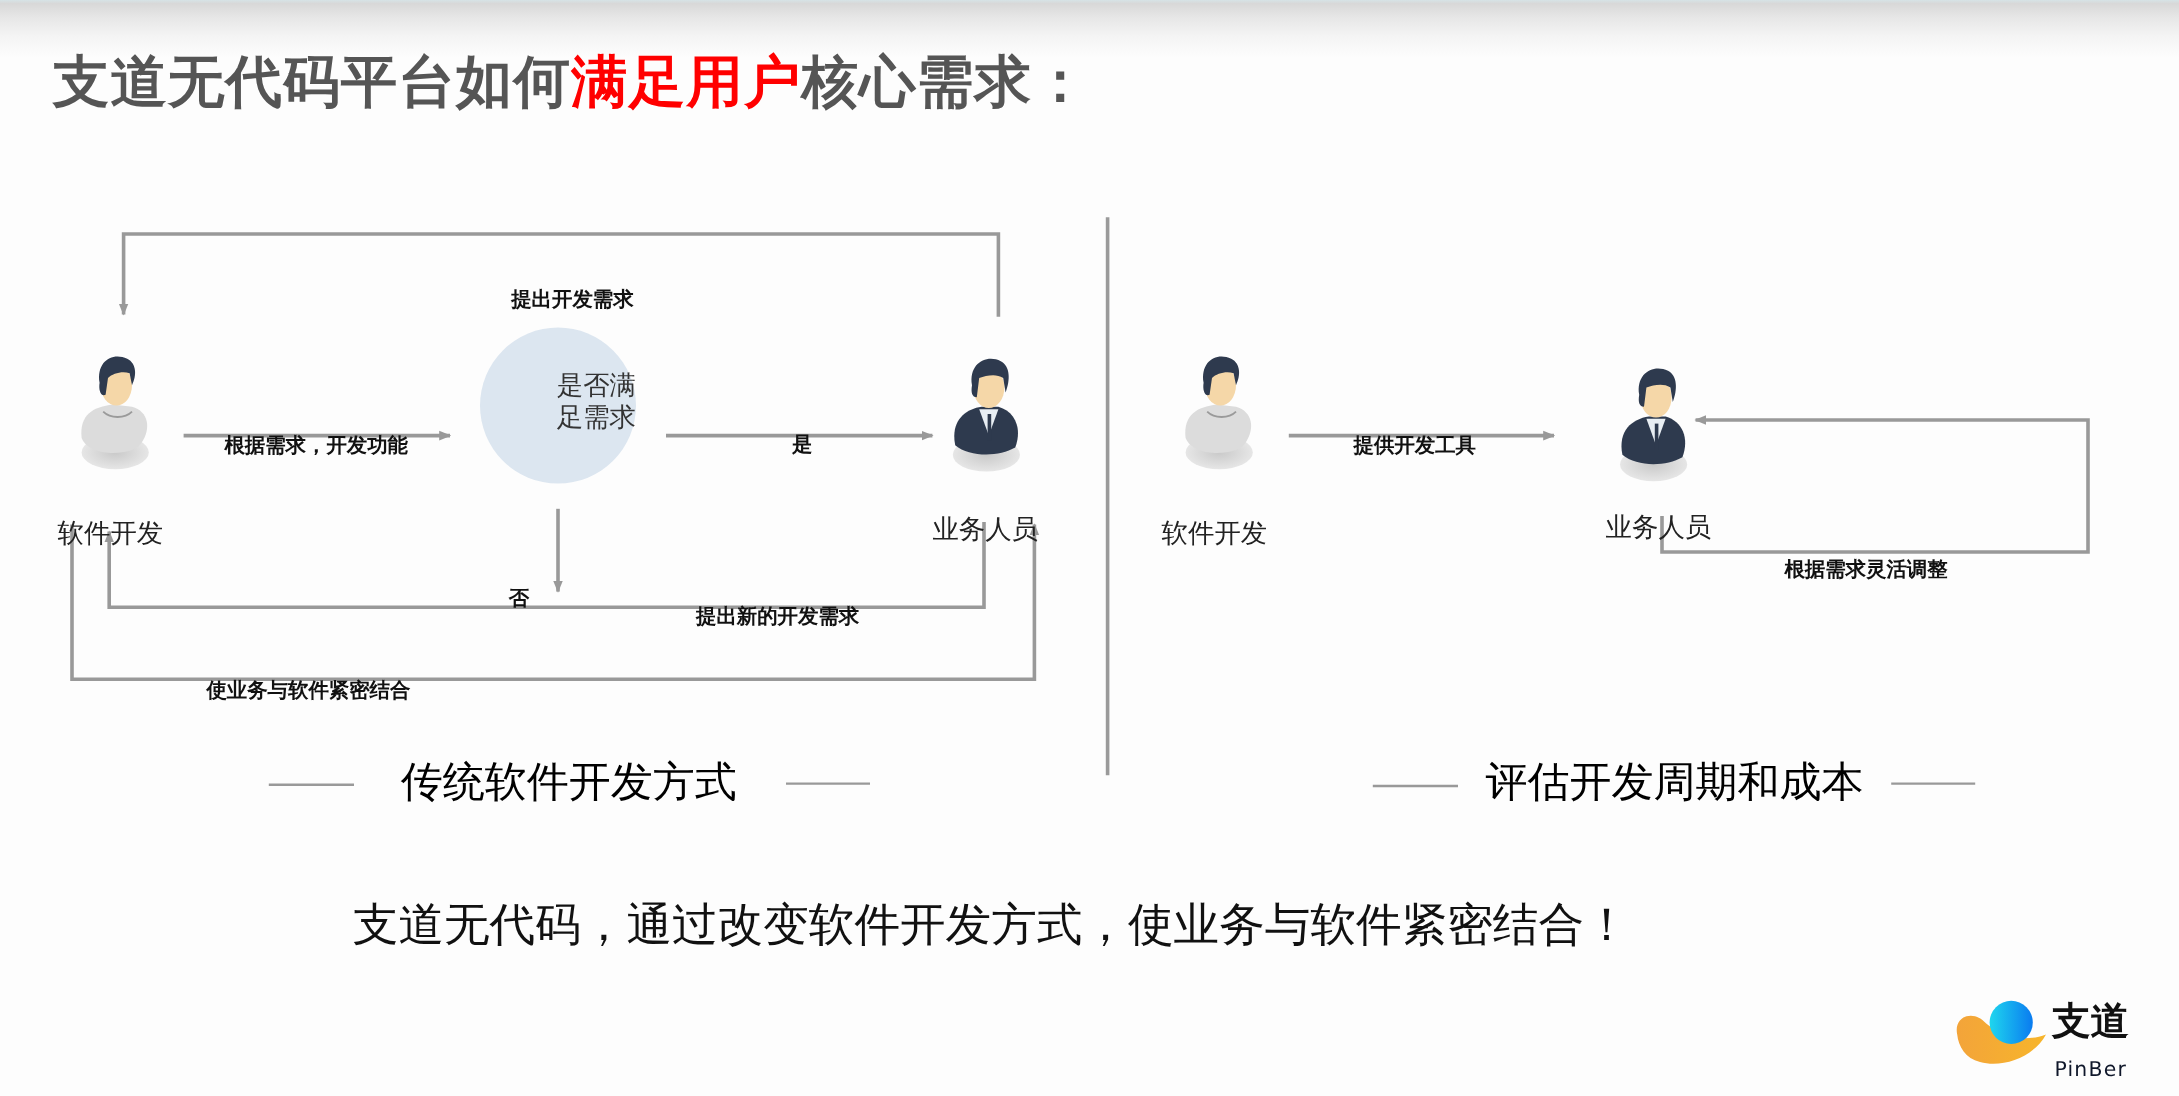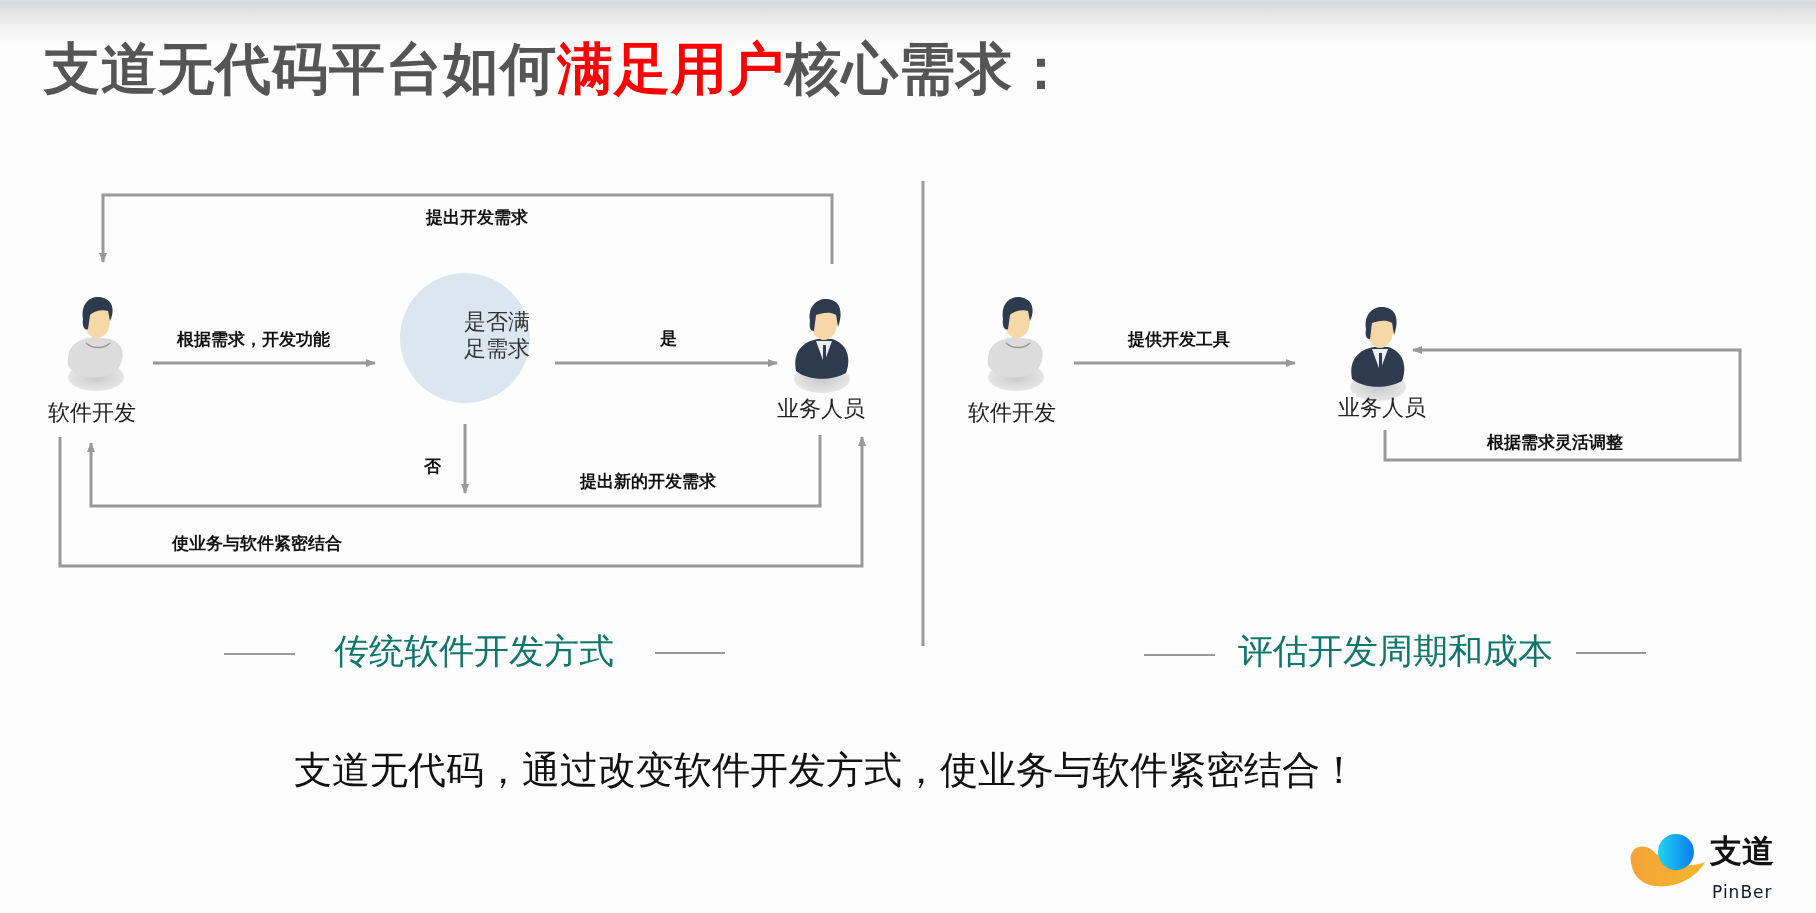--- a/index.html
+++ b/index.html
@@ -7,34 +7,34 @@
     width: 1816px; height: 913px; position: relative; overflow: hidden;
     background: #fdfdfd;
     font-family: "DejaVu Sans", "Liberation Sans", sans-serif;
   }
   .topband {
     position: absolute; left: 0; top: 0; width: 1816px; height: 48px;
     background: linear-gradient(180deg, #d6e3e6 0px, #d8d8d8 3px, #e6e6e6 14px, #f4f4f4 30px, rgba(253,253,253,0) 48px);
   }
   .title {
     position: absolute; left: 44px; top: 34px; margin: 0;
-    font-size: 56px; font-weight: bold; color: #555555; letter-spacing: 1px;
+    font-size: 47px; font-weight: bold; color: #555555; letter-spacing: 1px;
     white-space: nowrap; line-height: 70px;
   }
   .title .hl { color: #ff0000; }
   svg.diagram { position: absolute; left: 0; top: 0; }
-  .lbl { position: absolute; white-space: nowrap; color: #111; }
+  .lbl { position: absolute; white-space: nowrap; color: #111; margin-top: 32px; }
   .bold-lbl { font-size: 17px; font-weight: bold; color: #111; }
   .role-lbl { font-size: 22px; color: #222; }
   .circle-lbl {
     position: absolute; left: 400px; top: 308px; width: 130px;
     text-align: right; font-size: 22px; line-height: 27px; color: #333;
   }
   .section-title {
-    position: absolute; font-size: 35px; color: #0f766e; white-space: nowrap;
+    position: absolute; font-size: 35px; color: #000000; white-space: nowrap;
   }
   .tagline {
     position: absolute; left: 0; width: 1652px; top: 745px; text-align: center;
     font-size: 38px; color: #111; white-space: nowrap;
   }
   .logo-cn { position: absolute; left: 1710px; top: 830px; font-size: 32px; color: #111; font-weight: bold; }
   .logo-en { position: absolute; left: 1712px; top: 882px; font-size: 17px; color: #0f172a; letter-spacing: 1px; }
 </style>
 </head>
 <body>
@@ -109,21 +109,21 @@
   <line x1="1144" y1="655" x2="1215" y2="655" stroke="#999" stroke-width="2"></line>
   <line x1="1576" y1="653" x2="1646" y2="653" stroke="#999" stroke-width="2"></line>
 
   <g>
     <path d="M1631,862 C1628,848 1642,842 1652,850 C1664,862 1684,870 1705,862 C1694,882 1668,890 1650,885 C1638,882 1632,872 1631,862 Z" fill="url(#swooshG)"></path>
     <circle cx="1676" cy="852" r="18" fill="url(#ballG)"></circle>
   </g>
 </svg>
 
 <div class="lbl bold-lbl" style="left:426px; top:206px;">提出开发需求</div>
-<div class="lbl bold-lbl" style="left:177px; top:328px;">根据需求，开发功能</div>
+<div class="lbl bold-lbl" style="left:187px; top:328px;">根据需求，开发功能</div>
 <div class="lbl bold-lbl" style="left:660px; top:327px;">是</div>
 <div class="lbl bold-lbl" style="left:424px; top:455px;">否</div>
 <div class="lbl bold-lbl" style="left:580px; top:470px;font-family:Liberation Serif, serif;">提出新的开发需求</div>
 <div class="lbl bold-lbl" style="left:172px; top:532px;">使业务与软件紧密结合</div>
 
 <div class="lbl role-lbl" style="left:48px; top:398px;">软件开发</div>
 <div class="lbl role-lbl" style="left:777px; top:394px;">业务人员</div>
 <div class="circle-lbl">
   <div>是否满</div>
   <div>足需求</div>

